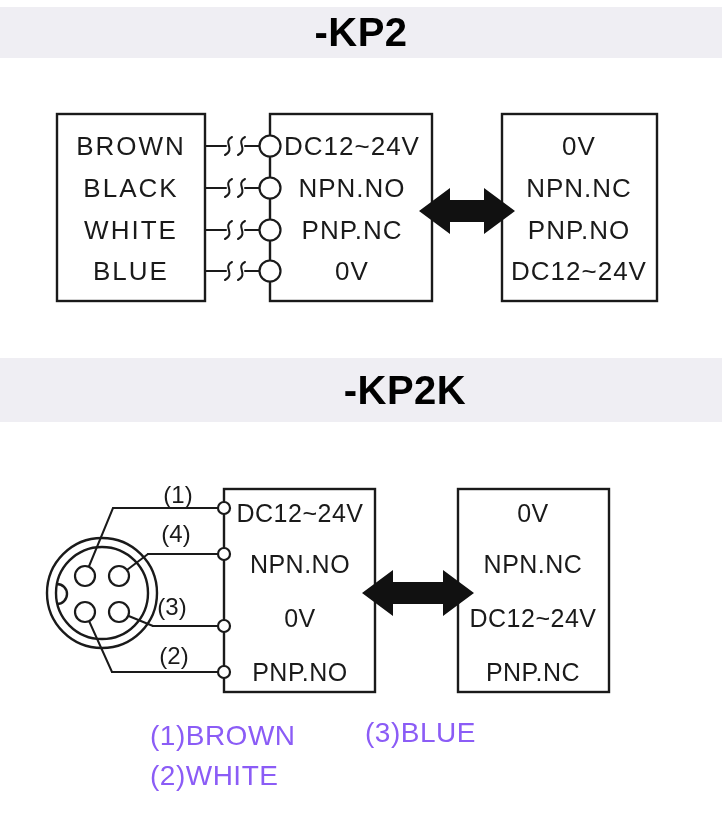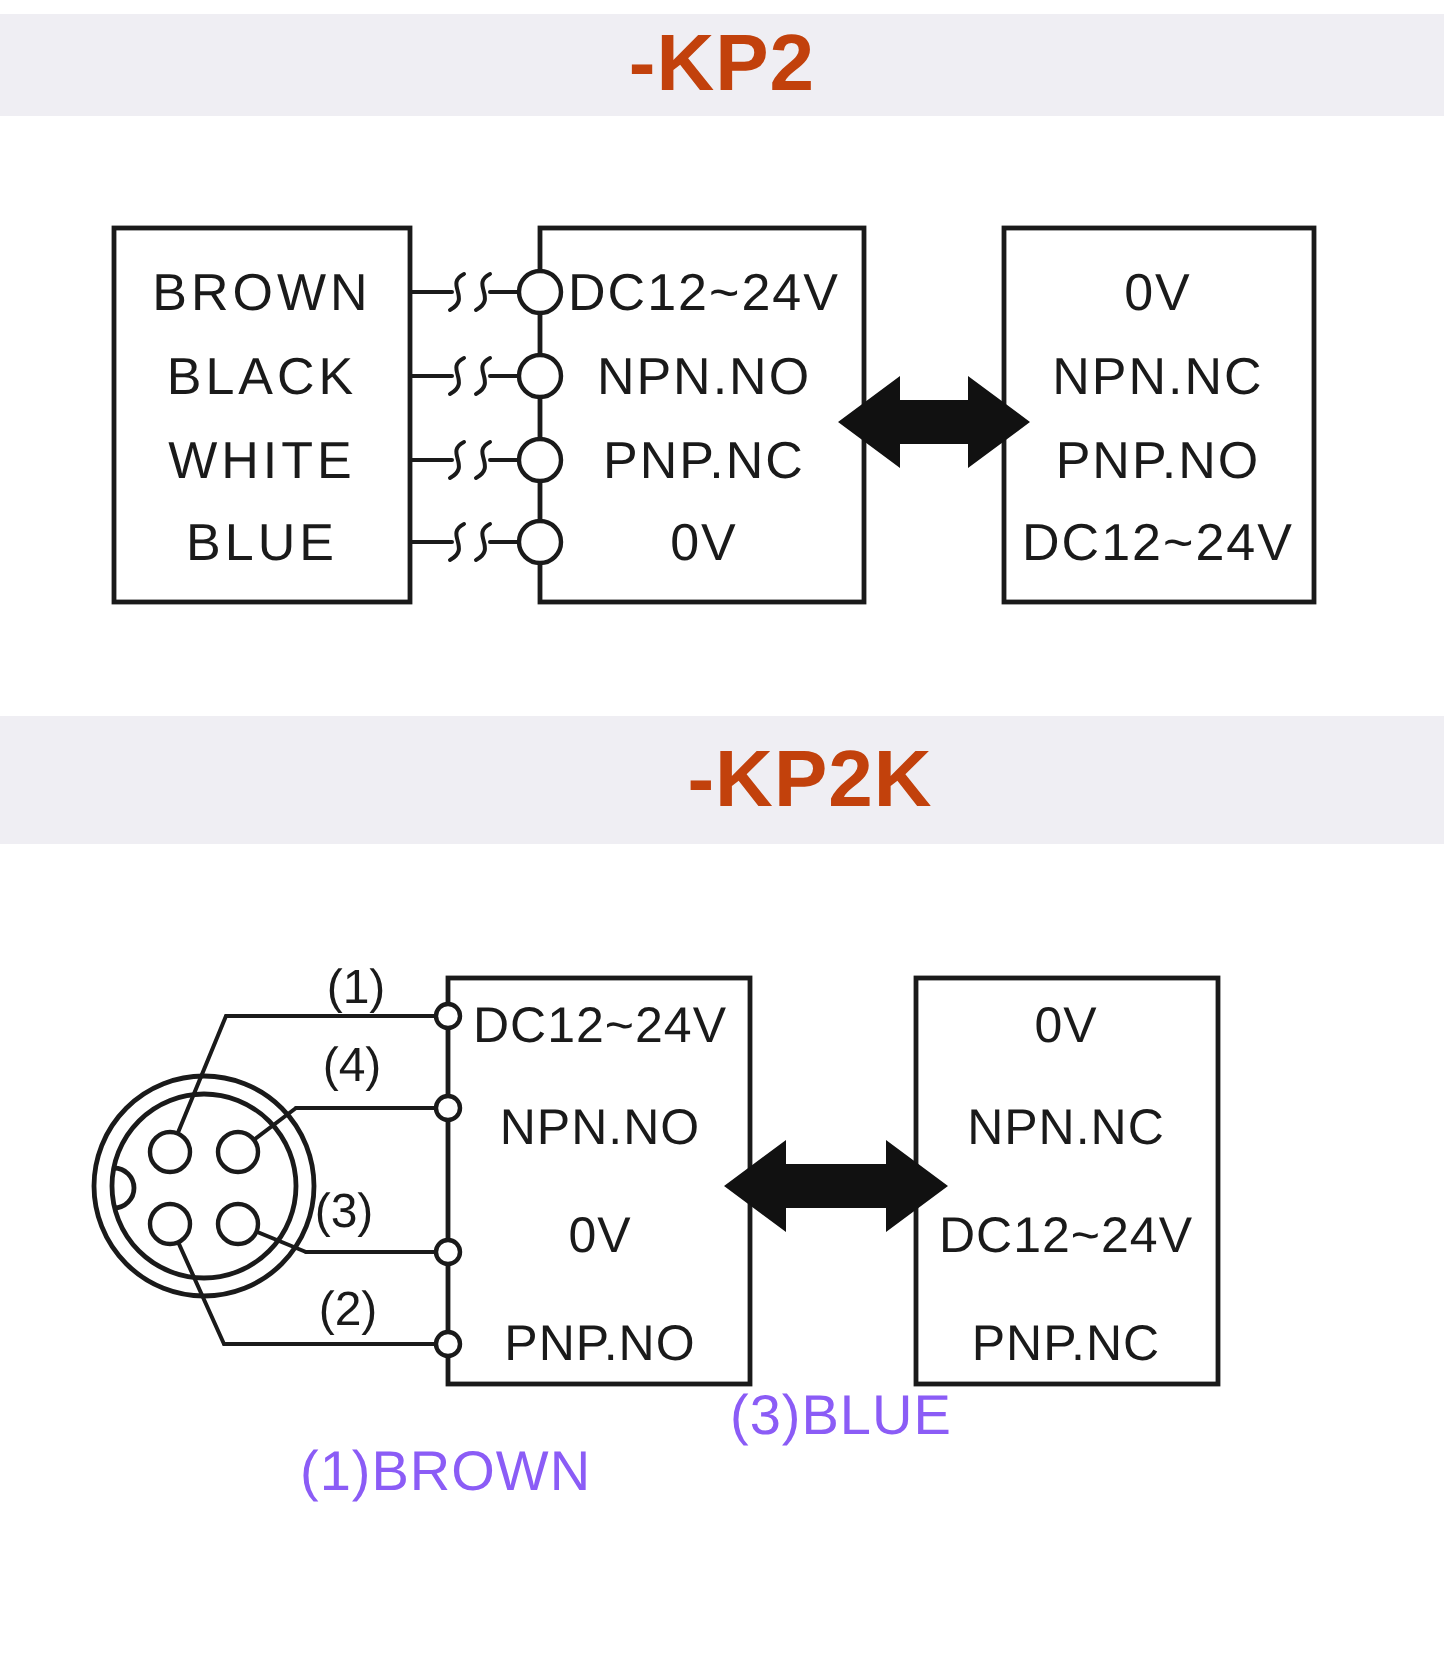--- a/index.html
+++ b/index.html
@@ -7,21 +7,21 @@
     position:relative; width:722px; height:832px; background:#ffffff;
     overflow:hidden; font-family:"Liberation Sans", sans-serif;
   }
   .band {
     position:absolute; left:0; width:722px; background:#efeef3;
     display:flex; align-items:center; justify-content:center;
   }
   .band-kp2  { top:7px;   height:51px; }
   .band-kp2k { top:358px; height:64px;padding-left:44px; }
   .band-title {
-    font-size:40px; font-weight:bold; color:#c2410c; letter-spacing:0.5px;
+    font-size:40px; font-weight:bold; color:#000000; letter-spacing:0.5px;
   }
   svg.diagram { position:absolute; left:0; display:block; }
   .d1 { top:100px; }
   .d2 { top:455px; }
 
   svg text {
     fill:#1a1a1a;
     text-anchor:middle;
     dominant-baseline:central;
     font-family:"Liberation Sans", sans-serif;
@@ -34,21 +34,21 @@
   .shape  { stroke:#1a1a1a; stroke-width:2.4px; fill:none; }
   .wire   { stroke:#1a1a1a; stroke-width:2px;   fill:none; stroke-linecap:round; }
   .term   { stroke:#1a1a1a; stroke-width:2.2px; fill:#ffffff; }
   .arrow  { fill:#111111; stroke:none; }
 
   .legend-col {
     position:absolute; color:#8b5cf6; font-size:28px;
     line-height:40px; letter-spacing:0.5px; white-space:nowrap;
   }
   .legend-col-1 { left:150px; top:716px; }
-  .legend-col-2 { left:365px; top:688px; }
+  .legend-col-2 { left:365px; top:713px; }
 </style>
 </head>
 <body>
 
 <div class="page">
 
   <div class="band band-kp2">
     <span class="band-title">-KP2</span>
   </div>
 
@@ -151,18 +151,19 @@
     <text class="term-label2" x="300" y="672">PNP.NO</text>
 
     <text class="term-label2" x="533" y="513">0V</text>
     <text class="term-label2" x="533" y="564">NPN.NC</text>
     <text class="term-label2" x="533" y="618">DC12~24V</text>
     <text class="term-label2" x="533" y="672">PNP.NC</text>
   </svg>
 
   <div class="legend-col legend-col-1">
     <div>(1)BROWN</div>
+    <div>(2)WHITE</div>
   </div>
   <div class="legend-col legend-col-2">
     <div>(3)BLUE</div>
   </div>
 
 </div>
 
 </body></html>

